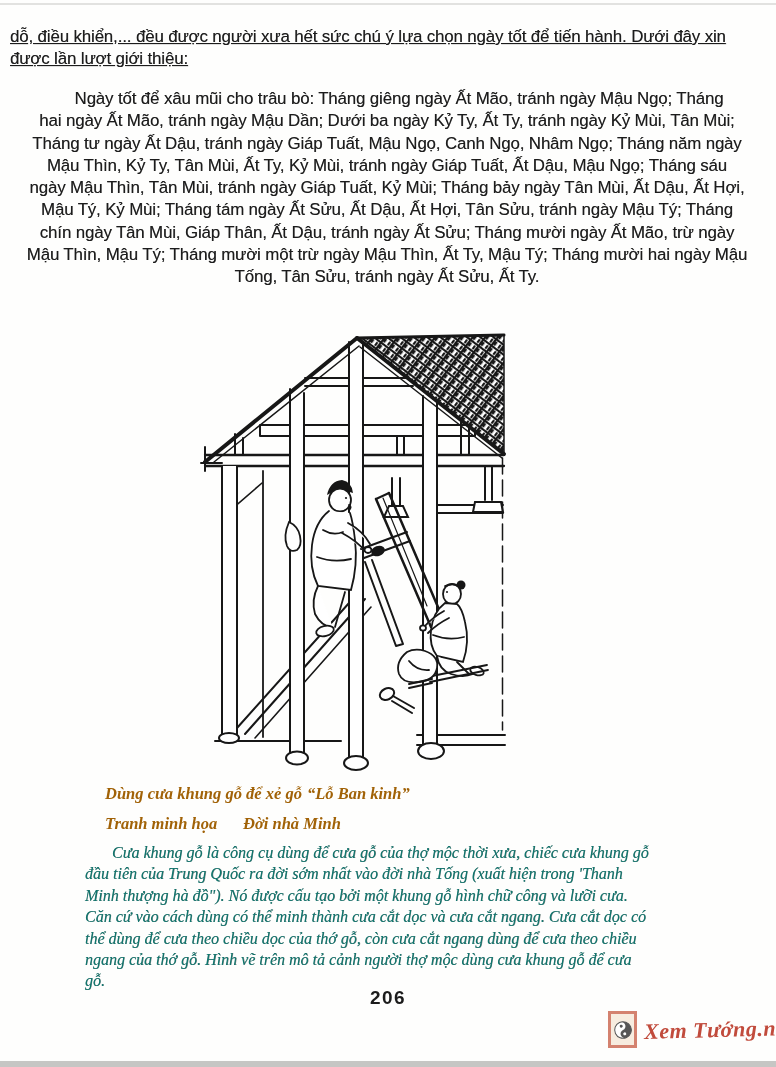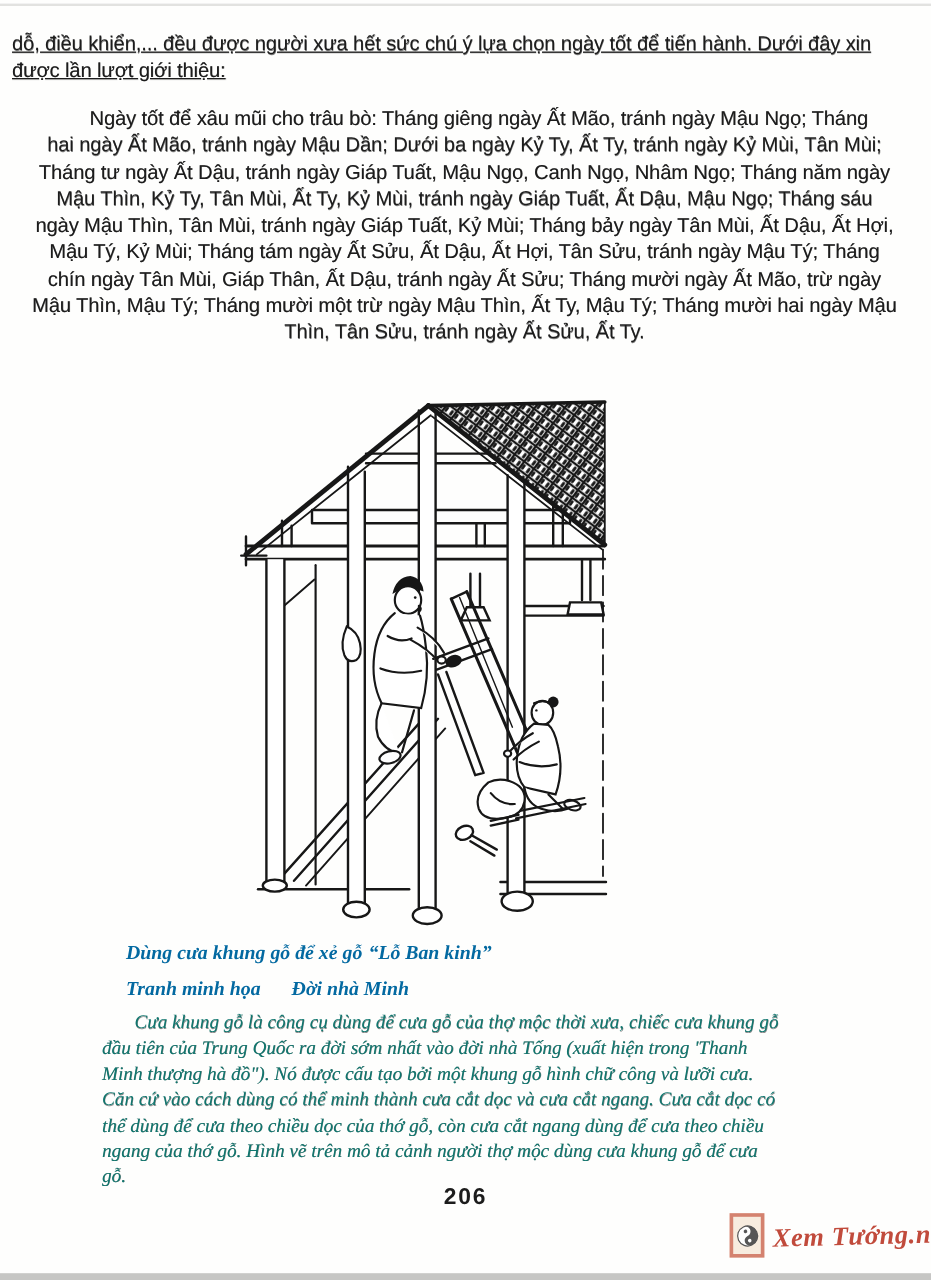--- a/index.html
+++ b/index.html
@@ -13,21 +13,21 @@
   .scan-edge-bottom{left:0;top:1061px;width:776px;height:6px;background:#c6c6c4;}
   .bodytext{font-size:16.8px;line-height:22.3px;letter-spacing:-0.1px;
     text-shadow:0.25px 0.25px 0 rgba(20,20,20,.55);}
   .bodytext .line{white-space:nowrap;}
   .intro{left:10px;top:26px;width:762px;text-decoration:underline;}
   .good-days{left:5px;top:88px;width:764px;text-align:center;}
   .good-days .line:first-child{text-indent:24px;}
   .fig-wrap{left:165px;top:330px;width:348px;height:448px;}
   .fig-wrap svg{display:block;width:100%;height:100%;}
   .caption{font-family:"Liberation Serif",serif;font-style:italic;font-weight:bold;
-    font-size:16.5px;color:#0369a1;white-space:nowrap;}
+    font-size:16.5px;color:#a16207;white-space:nowrap;}
   .cap-r1-l{left:105px;top:784px;}
   .cap-r1-r{left:307px;top:784px;}
   .cap-r2-l{left:105px;top:814px;}
   .cap-r2-r{left:243px;top:814px;}
   .description{left:85px;top:842px;width:610px;
     font-family:"Liberation Serif",serif;font-style:italic;font-size:16px;
     line-height:21.4px;color:#0f766e;
     text-shadow:0.3px 0.3px 0 rgba(20,20,20,.5);}
   .description .line{white-space:nowrap;}
   .description .line:first-child{text-indent:27px;}
@@ -52,21 +52,21 @@
 
 <div class="abs bodytext good-days">
     <div class="line">Ngày tốt để xâu mũi cho trâu bò: Tháng giêng ngày Ất Mão, tránh ngày Mậu Ngọ; Tháng</div>
     <div class="line">hai ngày Ất Mão, tránh ngày Mậu Dần; Dưới ba ngày Kỷ Ty, Ất Ty, tránh ngày Kỷ Mùi, Tân Mùi;</div>
     <div class="line">Tháng tư ngày Ất Dậu, tránh ngày Giáp Tuất, Mậu Ngọ, Canh Ngọ, Nhâm Ngọ; Tháng năm ngày</div>
     <div class="line">Mậu Thìn, Kỷ Ty, Tân Mùi, Ất Ty, Kỷ Mùi, tránh ngày Giáp Tuất, Ất Dậu, Mậu Ngọ; Tháng sáu</div>
     <div class="line">ngày Mậu Thìn, Tân Mùi, tránh ngày Giáp Tuất, Kỷ Mùi; Tháng bảy ngày Tân Mùi, Ất Dậu, Ất Hợi,</div>
     <div class="line">Mậu Tý, Kỷ Mùi; Tháng tám ngày Ất Sửu, Ất Dậu, Ất Hợi, Tân Sửu, tránh ngày Mậu Tý; Tháng</div>
     <div class="line">chín ngày Tân Mùi, Giáp Thân, Ất Dậu, tránh ngày Ất Sửu; Tháng mười ngày Ất Mão, trừ ngày</div>
     <div class="line">Mậu Thìn, Mậu Tý; Tháng mười một trừ ngày Mậu Thìn, Ất Ty, Mậu Tý; Tháng mười hai ngày Mậu</div>
-    <div class="line">Thìn, Tân Sửu, tránh ngày Ất Sửu, Ất Ty.</div>
+    <div class="line">Tống, Tân Sửu, tránh ngày Ất Sửu, Ất Ty.</div>
   </div>
 
 <div class="abs fig-wrap">
 <svg viewBox="0 0 348 448" fill="none" stroke="#171717" stroke-width="2" stroke-linecap="round">
   <defs>
     <pattern id="tiles" width="10" height="8" patternUnits="userSpaceOnUse" patternTransform="rotate(37)">
       <rect width="10" height="8" fill="#fff"></rect>
       <rect x="1" y="1.5" width="2.3" height="5" rx="1.1" fill="#161616" stroke="none"></rect>
       <rect x="6" y="1.6" width="2.3" height="5" rx="1.1" fill="#161616" stroke="none"></rect>
     </pattern>

